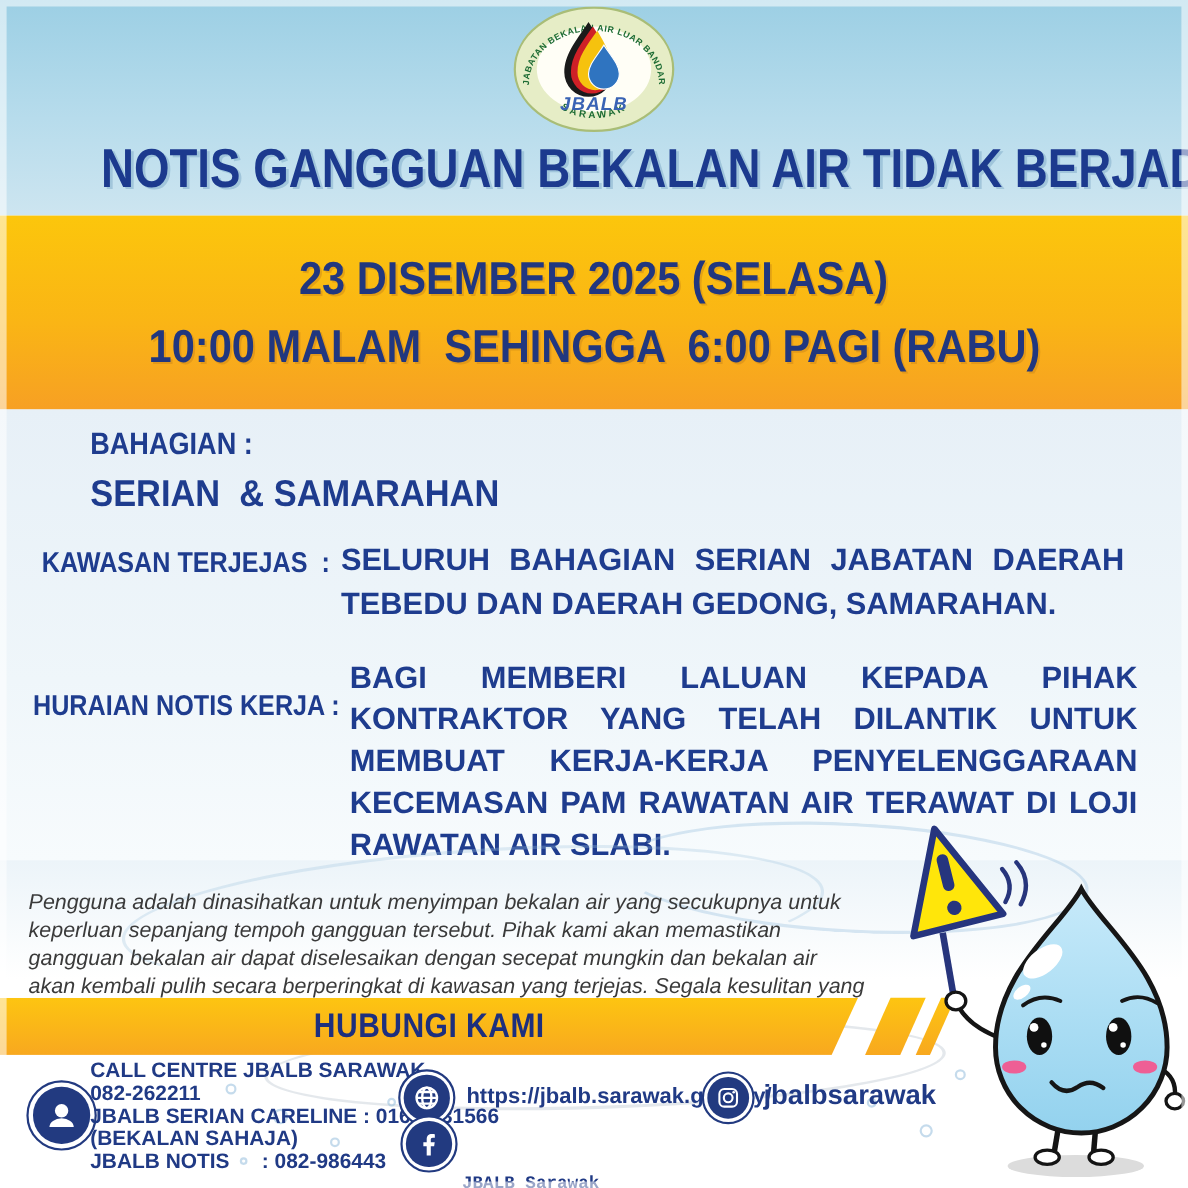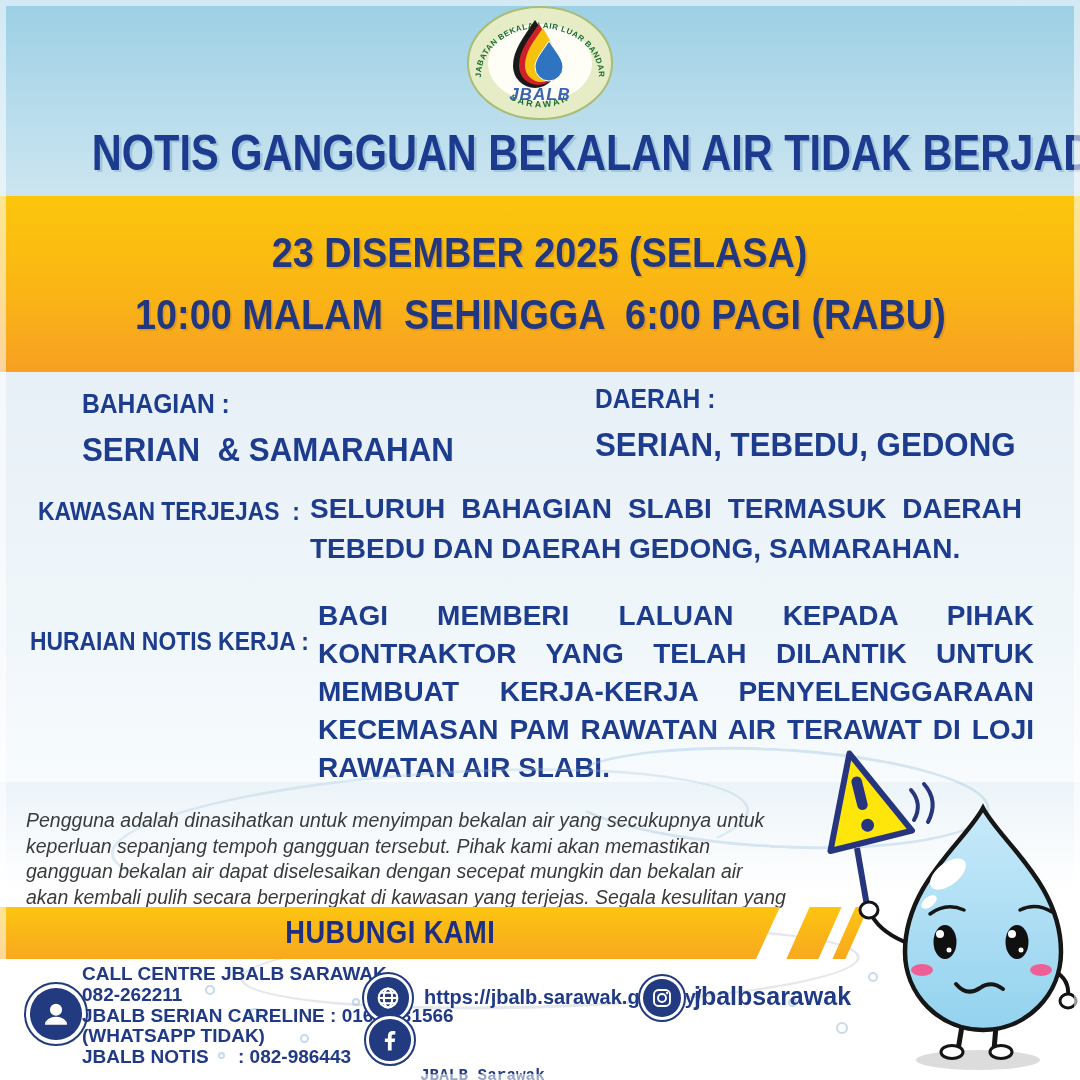--- a/index.html
+++ b/index.html
@@ -101,27 +101,23 @@
     <div class="banner-line">23 DISEMBER 2025 (SELASA)</div>
     <div class="banner-line">10:00 MALAM  SEHINGGA  6:00 PAGI (RABU)</div>
   </div>
 
   <div class="abs body-band"></div>
 
   <div class="abs bahagian-block">
     <div class="navy bahagian-label lbl">BAHAGIAN :</div>
     <div class="navy bahagian-value">SERIAN  &amp; SAMARAHAN</div>
   </div>
-  <div class="abs daerah-block">
-    <div class="navy bahagian-label lbl">DAERAH :</div>
-    <div class="navy bahagian-value">SERIAN, TEBEDU, GEDONG</div>
-  </div>
 
   <div class="abs navy kawasan-label lbl">KAWASAN TERJEJAS  :</div>
-  <div class="abs navy kawasan-value">SELURUH BAHAGIAN SLABI TERMASUK DAERAH TEBEDU DAN DAERAH GEDONG, SAMARAHAN.</div>
+  <div class="abs navy kawasan-value">SELURUH BAHAGIAN SERIAN JABATAN DAERAH TEBEDU DAN DAERAH GEDONG, SAMARAHAN.</div>
 
   <div class="abs navy huraian-label lbl">HURAIAN NOTIS KERJA :</div>
   <div class="abs navy huraian-value">BAGI MEMBERI LALUAN KEPADA PIHAK KONTRAKTOR YANG TELAH DILANTIK UNTUK MEMBUAT KERJA-KERJA PENYELENGGARAAN KECEMASAN PAM RAWATAN AIR TERAWAT DI LOJI RAWATAN AIR SLABI.</div>
 
   <div class="abs splash-band"></div>
   <div class="abs swirl sw1"></div>
   <div class="abs swirl sw2"></div>
   <div class="abs swirl sw3"></div>
   <div class="abs bub" style="left:205px;top:985px;width:10px;height:10px;"></div>
   <div class="abs bub" style="left:248px;top:1008px;width:14px;height:14px;"></div>
@@ -147,21 +143,21 @@
       <svg width="34" height="34" viewBox="0 0 24 24">
         <circle cx="12" cy="9" r="4.3" fill="#ffffff"></circle>
         <path d="M4.2,19.5 a7.8,5.6 0 0 1 15.6,0 Z" fill="#ffffff"></path>
       </svg>
     </div>
   </div>
   <div class="abs contact-text phone-block">
     <div>CALL CENTRE JBALB SARAWAK</div>
     <div>082-262211</div>
     <div>JBALB SERIAN CARELINE : 016-2431566</div>
-    <div>(WHATSAPP TIDAK)</div>
+    <div>(BEKALAN SAHAJA)</div>
     <div class="phone-last">
       <span class="pl-label">JBALB NOTIS</span>
       <span>: 082-986443</span>
     </div>
   </div>
 
   <div class="abs cicon globe-icon">
     <div class="disc">
       <svg width="28" height="28" viewBox="0 0 24 24" fill="none" stroke="#ffffff" stroke-width="1.8">
         <circle cx="12" cy="12" r="8"></circle>

